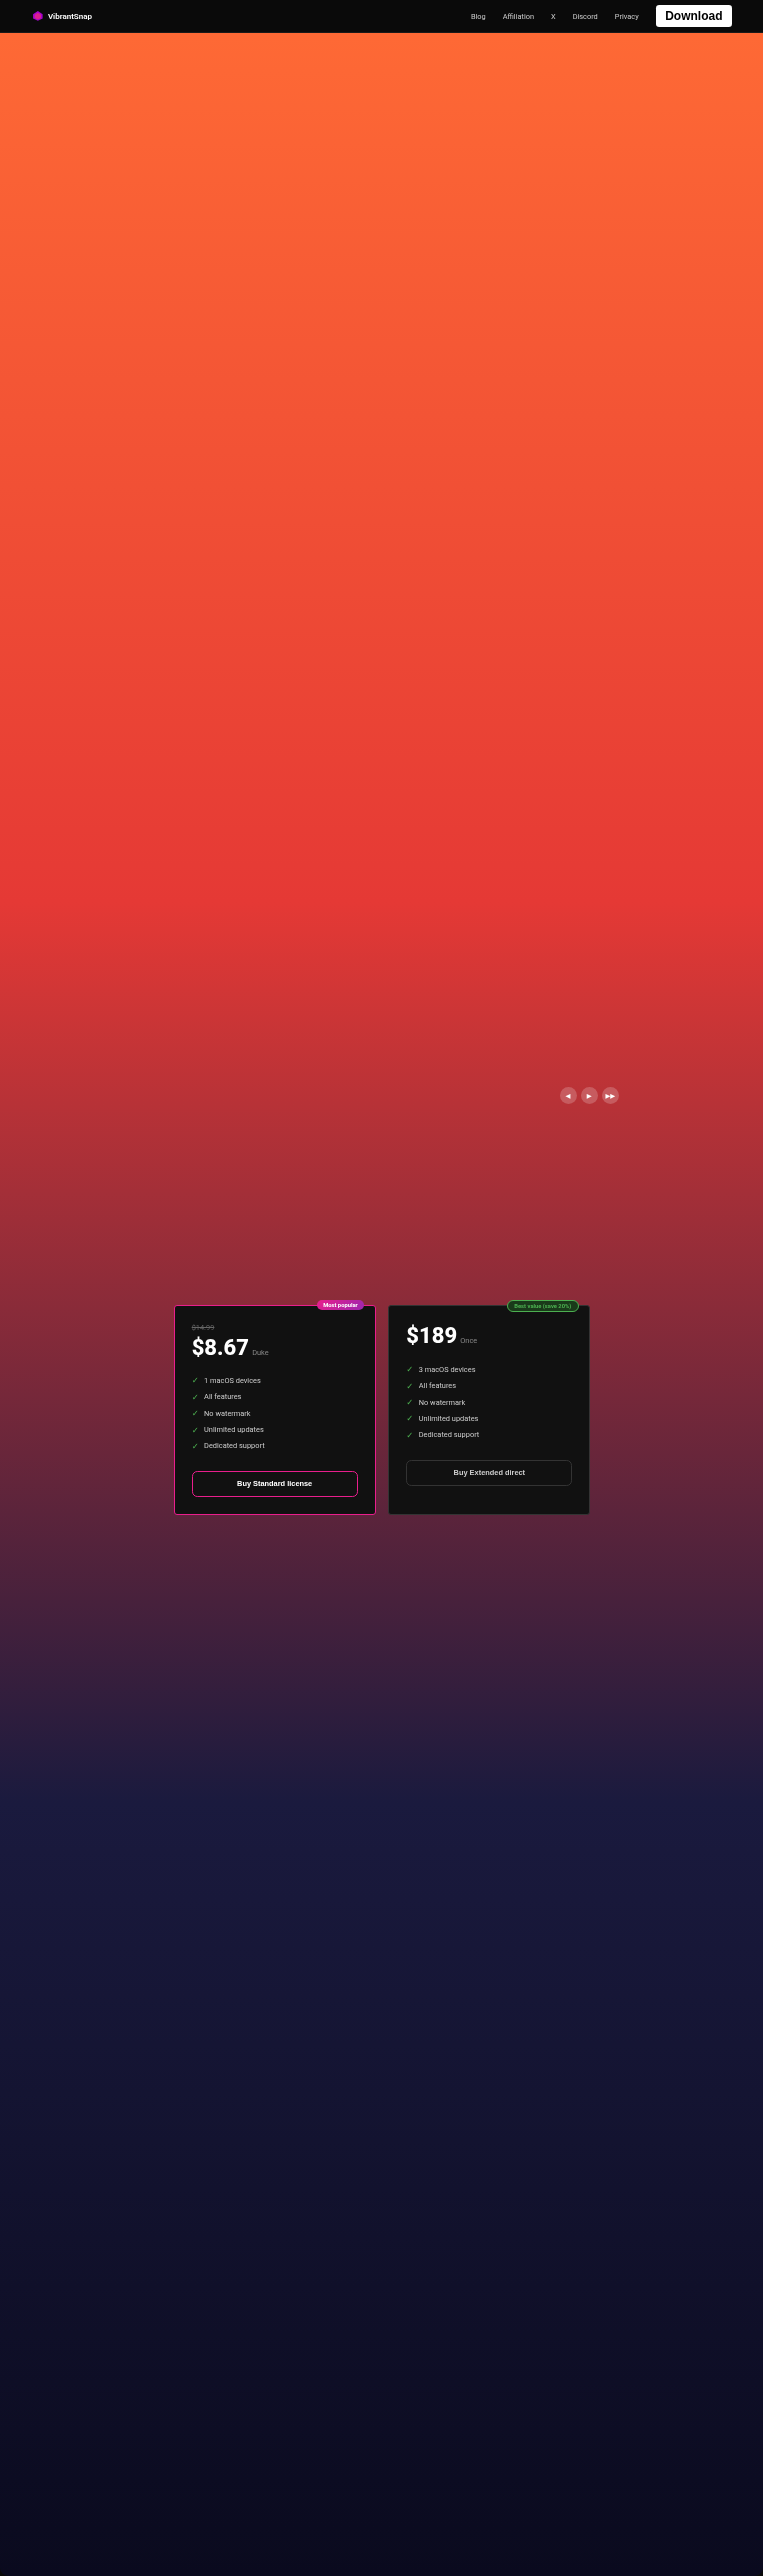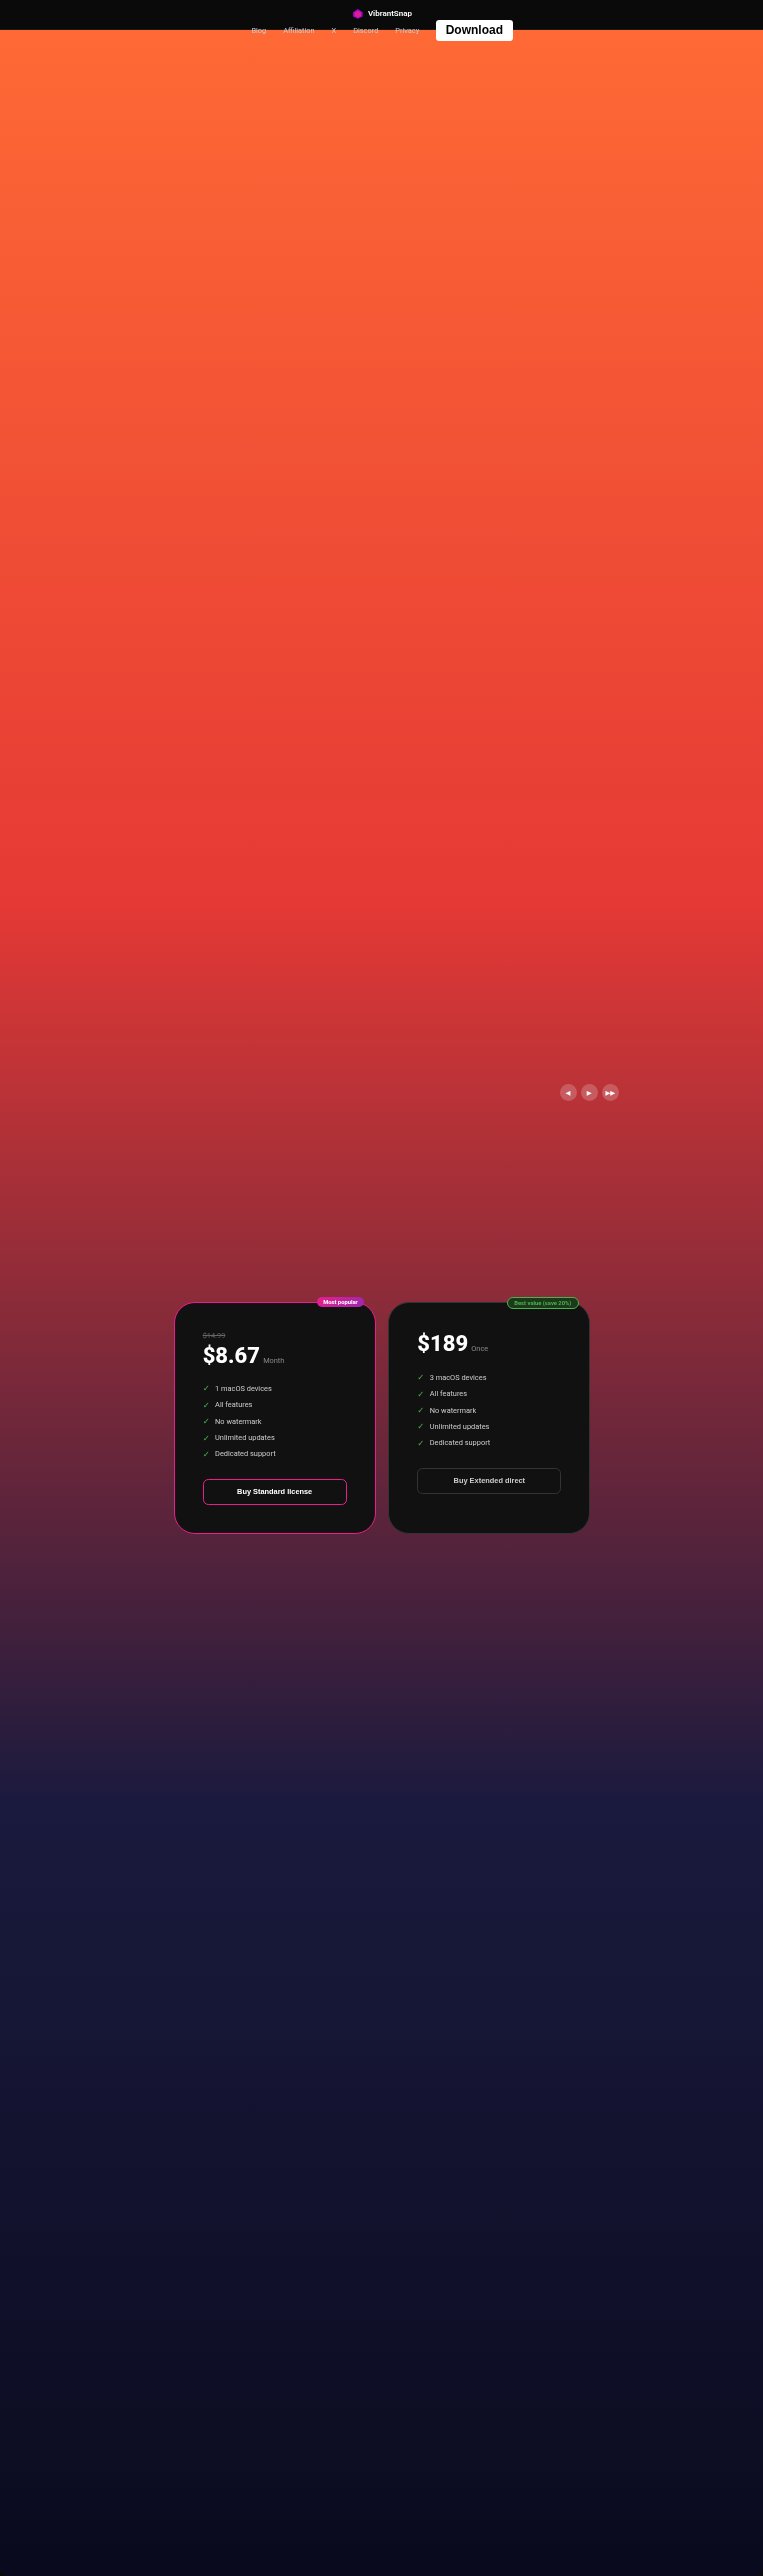--- a/index.html
+++ b/index.html
@@ -10,28 +10,27 @@
       width: 764px;
       margin: 0 auto;
       overflow-x: hidden;
     }
 
     
     nav {
       display: flex;
       align-items: center;
       justify-content: space-between;
-      padding: 8px 32px;
+      padding: 16px 32px;
       height: 30px;
       background: #0a0a0a;
       position: sticky;
       top: 0;
       z-index: 100;
       border-bottom: 0.5px solid #1a1a1a;
-      flex-direction: column;
     }
     .nav-logo {
       display: flex;
       align-items: center;
       gap: 4.2px;
       font-size: 8px;
       font-weight: 600;
       color: #fff;
     }
     .nav-logo-icon {
@@ -384,22 +383,22 @@
       line-height: 1.6;
     }
     .pricing-cards {
       display: flex;
       gap: 12.7px;
       justify-content: center;
       align-items: stretch;
     }
     .pricing-card {
       background: #111;
-      border-radius: 21px;
-      padding: 28px;
+      border-radius: 3px;
+      padding: 17px;
       width: 202px;
       text-align: left;
       border: 1.1px solid transparent;
       position: relative;
     }
     .pricing-card.featured {
       border-color: #e91e8c;
     }
     .pricing-card.value {
       border-color: #333;
@@ -836,21 +835,21 @@
   <h2>Subscribe or Pay once</h2>
   <p>You can choose between a monthly subscription or a one-time payment for a lifetime license.</p>
 
   <div class="pricing-cards">
 
     <div class="pricing-card featured">
       <div class="badge-popular">Most popular</div>
       <div class="price-old">$14.99</div>
       <div class="price-new">
         <span>$8.67</span>
-        <span class="price-period">Month</span>
+        <span class="price-period">Duke</span>
       </div>
       <ul class="features-list">
         <li>
             <span class="check-icon">✓</span>
             <span>1 macOS devices</span>
           </li>
         <li>
             <span class="check-icon">✓</span>
             <span>All features</span>
           </li>

